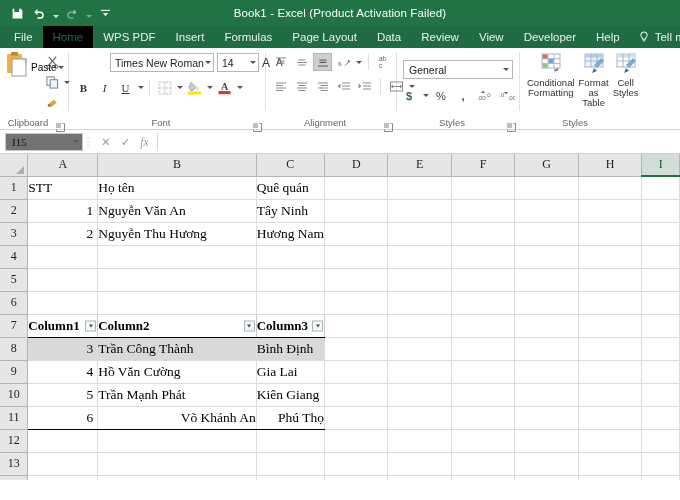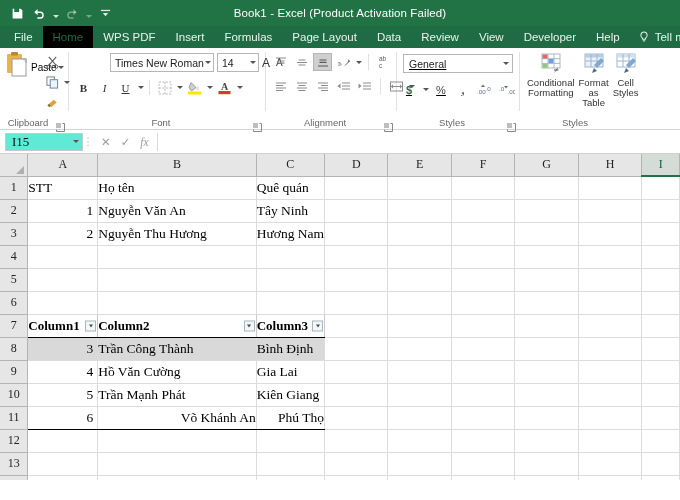--- a/index.html
+++ b/index.html
@@ -128,23 +128,23 @@
 
   
   .styles-grp { width: 122px; }
 
   
   .formulabar {
     height: 24px; background: #ffffff; display: flex; align-items: center;
     border-bottom: 1px solid #d0d0d0; padding: 0 2px;
   }
   .namebox {
-    width: 78px; height: 18px; margin-left: 3px; border: 1px solid #c8c8c8; background: #5eead4;
+    width: 78px; height: 18px; margin-left: 3px; border: 1px solid #c8c8c8; background: #737373;
     display: flex; align-items: center; justify-content: space-between;
-    padding: 0 3px 0 6px; font-size: 13px; font-family: "Liberation Serif", serif; color: #111;
+    padding: 0 3px 0 6px; font-size: 11px; font-family: "Liberation Serif", serif; color: #111;
   }
   .fb-grip { width: 10px; text-align: center; color: #bdbdbd; font-size: 10px; }
   .fb-icons { display: flex; align-items: center; gap: 10px; padding: 0 8px; color: #9b9b9b; font-size: 11.5px; }
   .fb-input {
     flex: 1; height: 18px; border-left: 1px solid #d8d8d8; background: #fff;
     font-size: 11px; color: #111; padding-left: 5px; display: flex; align-items: center;
   }
 
   
   .gridwrap { position: relative; height: 326px; background: #ffffff; overflow: hidden; }
@@ -449,21 +449,21 @@
       <div class="dialog-launcher">
         <svg width="9" height="9" viewBox="0 0 9 9">
             <path fill="none" stroke="#888" d="M.5 6.5v2h8v-8h-2"></path>
             <path fill="#888" d="M0 0h5v5H0z" opacity=".55"></path>
           </svg>
       </div>
     </div>
     <div class="group-sep"></div>
 
     <div class="group num-grp">
-      <div class="group-body" style="flex-direction:column; padding-top:6px; align-items:center;text-decoration:underline;">
+      <div class="group-body" style="flex-direction:column; padding-top:12px; align-items:center;">
         <div class="numfmt">
           <span>General</span>
           <span class="caret-s"></span>
         </div>
         <div class="row-line" style="gap:3px; margin-top:7px;">
           <span class="sbtn" style="font-weight:bold;color:#3a6b45;">$</span>
           <span class="caret-s"></span>
           <span class="sbtn" style="color:#444;">%</span>
           <span class="sbtn" style="color:#444;font-weight:bold;">,</span>
           <span class="sbtn">

